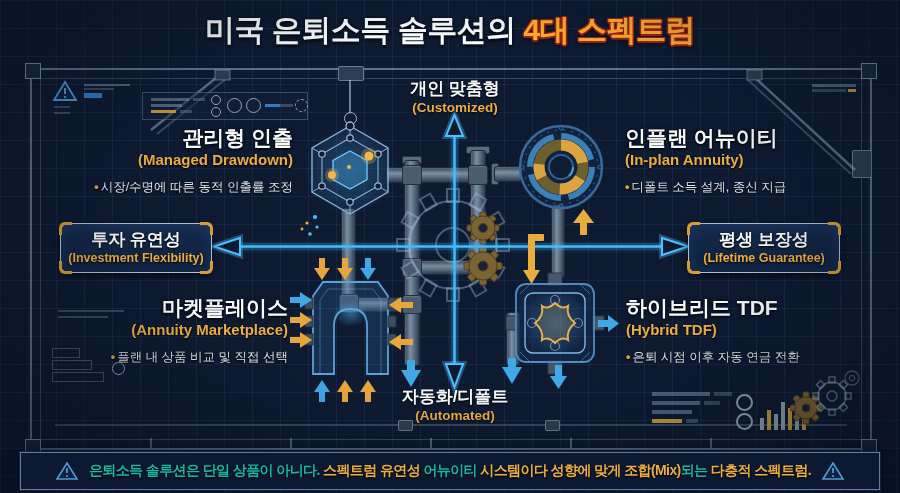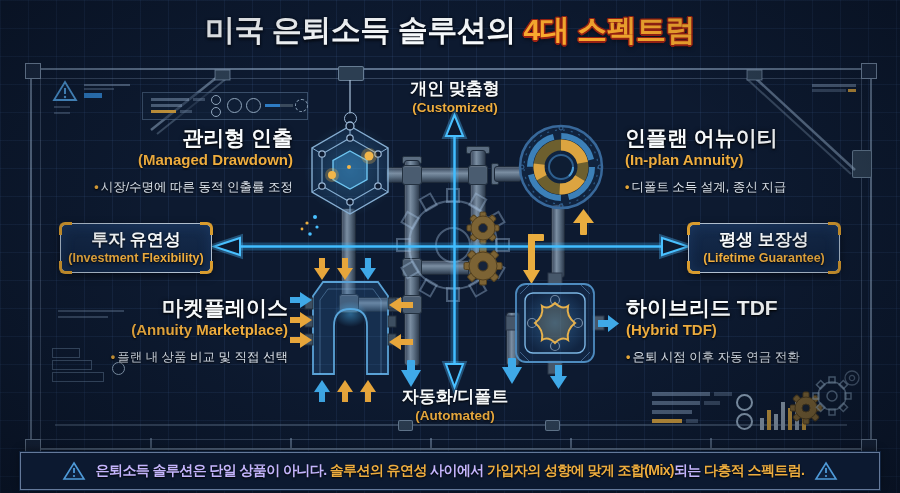--- a/index.html
+++ b/index.html
@@ -43,21 +43,21 @@
   .box-title{font-size:17px;font-weight:800;color:#f7fafc;text-shadow:0 1px 2px #000;line-height:21px;}
   .box-sub{font-size:12.5px;font-weight:700;color:#eead3f;text-shadow:0 1px 2px #000;line-height:16px;}
   .ck{position:absolute;width:10px;height:10px;border:3px solid #d99c2e;}
   .ck.tl{left:-2px;top:-2px;border-right:none;border-bottom:none;border-top-left-radius:6px;}
   .ck.tr{right:-2px;top:-2px;border-left:none;border-bottom:none;border-top-right-radius:6px;}
   .ck.bl{left:-2px;bottom:-2px;border-right:none;border-top:none;border-bottom-left-radius:6px;}
   .ck.br{right:-2px;bottom:-2px;border-left:none;border-top:none;border-bottom-right-radius:6px;}
   
   .footer-bar{left:20px;top:452px;width:860px;height:38px;background:#0c1930;border:1px solid #64799a;box-shadow:0 0 0 1px rgba(20,40,70,.8),0 -2px 8px rgba(0,0,0,.4);display:flex;align-items:center;justify-content:center;box-sizing:border-box;}
   .footer-text{font-size:14px;font-weight:800;letter-spacing:-0.6px;white-space:nowrap;text-shadow:0 1px 2px #000;}
-  .seg-white{color:#c4b5fd;}
+  .seg-white{color:#14b8a6;}
   .seg-gold{color:#eead3f;}
   
   .decoline{background:rgba(142,166,196,.5);}
   .decoline-dim{background:rgba(142,166,196,.33);}
   .deco-gold{background:#c4953c;}
   .deco-ring{border:1.5px solid #8fa5bb;border-radius:50%;}
   .deco-chip{background:#2e7cc4;}
   .deco-panel{border:1px solid rgba(120,150,185,.4);background:rgba(18,34,58,.5);}
   .vignette{left:0;top:0;width:900px;height:493px;pointer-events:none;background:radial-gradient(ellipse at 50% 44%, rgba(0,0,0,0) 46%, rgba(3,8,18,.5) 100%);}
 </style>
@@ -496,21 +496,21 @@
 
   <div class="abs vignette"></div>
 
   <div class="abs footer-bar">
     <svg style="margin-right:10px" width="24" height="20">
       <path d="M12,2 L22,18 H2 Z" fill="rgba(20,50,90,.3)" stroke="#4f9ad8" stroke-width="1.6"></path>
       <line x1="12" y1="7" x2="12" y2="12" stroke="#4f9ad8" stroke-width="1.8"></line>
       <circle cx="12" cy="15" r="1.1" fill="#4f9ad8"></circle>
       <line x1="5" y1="21" x2="19" y2="21" stroke="#4f9ad8" stroke-width="1"></line>
     </svg>
-    <div class="footer-text"><span class="seg-white">은퇴소득 솔루션은 단일 상품이 아니다. </span><span class="seg-gold">솔루션의 유연성</span><span class="seg-white"> 사이에서 </span><span class="seg-gold">가입자의 성향에 맞게 조합(Mix)</span><span class="seg-white">되는 </span><span class="seg-gold">다층적 스펙트럼.</span></div>
+    <div class="footer-text"><span class="seg-white">은퇴소득 솔루션은 단일 상품이 아니다. </span><span class="seg-gold">스펙트럼 유연성</span><span class="seg-white"> 어뉴이티 </span><span class="seg-gold">시스템이다 성향에 맞게 조합(Mix)</span><span class="seg-white">되는 </span><span class="seg-gold">다층적 스펙트럼.</span></div>
     <svg style="margin-left:10px" width="24" height="20">
       <path d="M12,2 L22,18 H2 Z" fill="rgba(20,50,90,.3)" stroke="#4f9ad8" stroke-width="1.6"></path>
       <line x1="12" y1="7" x2="12" y2="12" stroke="#4f9ad8" stroke-width="1.8"></line>
       <circle cx="12" cy="15" r="1.1" fill="#4f9ad8"></circle>
       <line x1="5" y1="21" x2="19" y2="21" stroke="#4f9ad8" stroke-width="1"></line>
     </svg>
   </div>
 
 </div>
 

